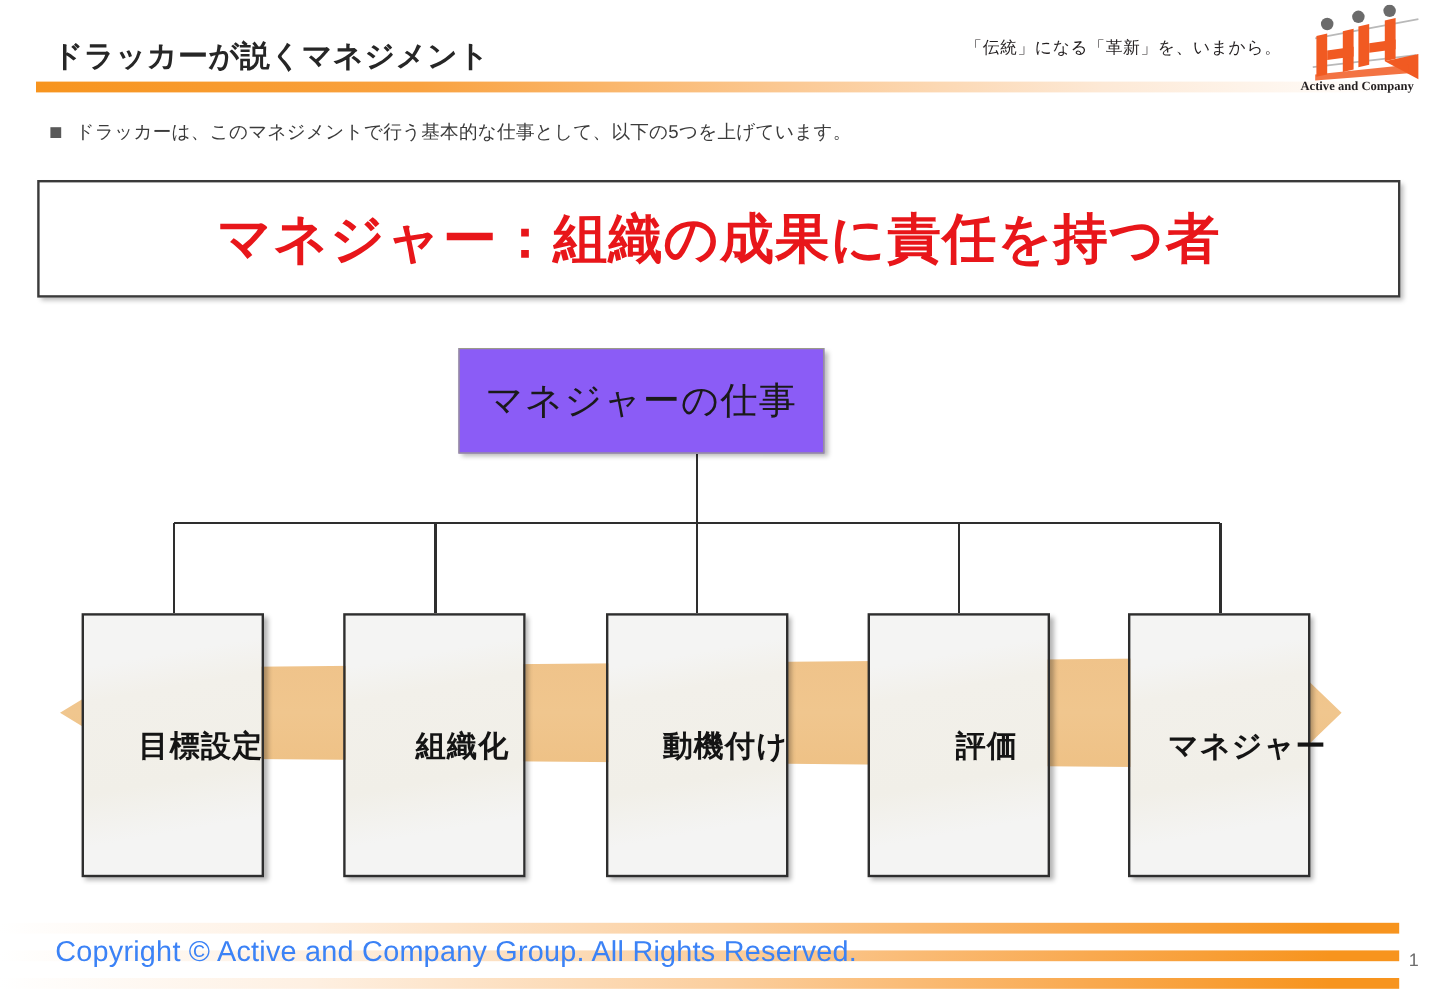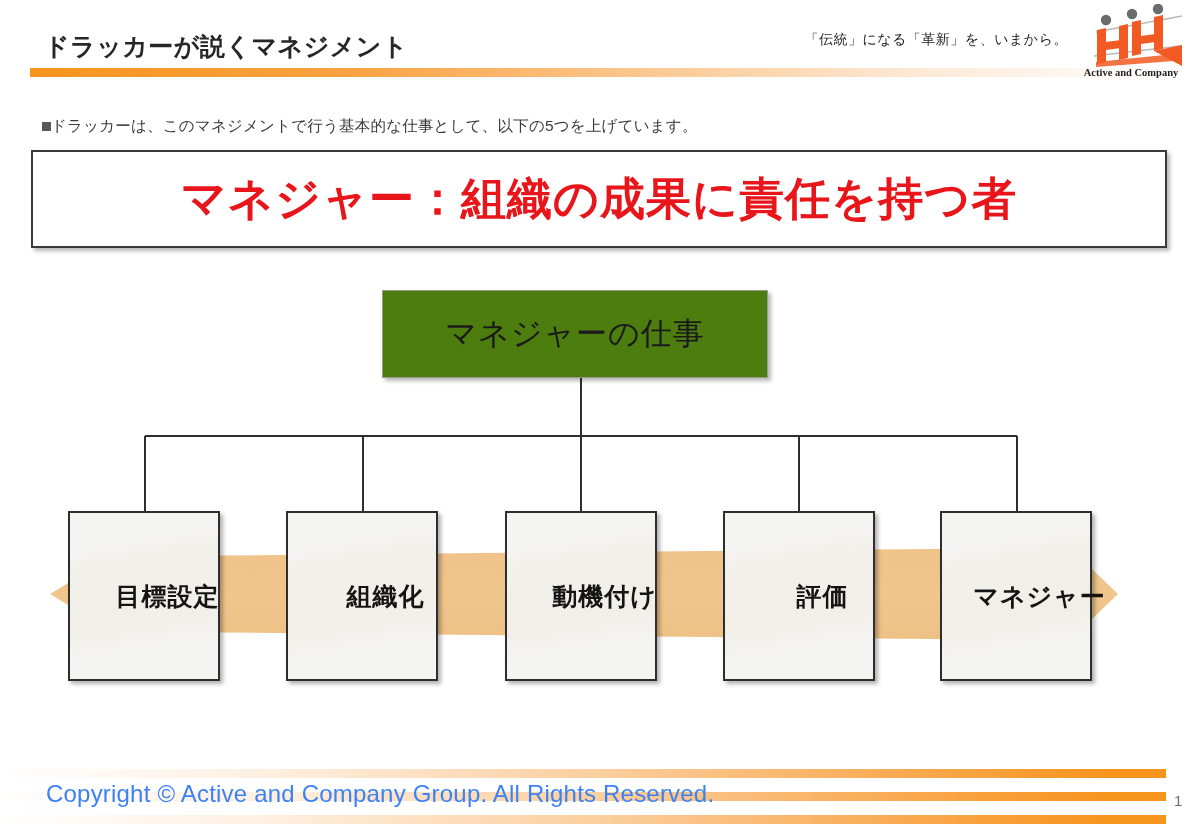--- a/index.html
+++ b/index.html
@@ -69,22 +69,21 @@
     white-space: nowrap;
   }
 
   
   .bullet-row {
     position: absolute;
     left: 42px;
     top: 100px;
     display: flex;
     align-items: center;
-    gap: 0;
-    margin-top: 16px;
+    gap: 12px;
   }
   .bullet-marker {
     width: 9px;
     height: 9px;
     background: #595959;
     flex: none;
   }
   .bullet-text {
     font-size: 15.5px;
     color: #3b3b3b;
@@ -123,23 +122,23 @@
     width: 1200px;
     height: 831px;
     pointer-events: none;
   }
   .diagram > * { pointer-events: auto; }
 
   .root-node {
     position: absolute;
     left: 382px;
     top: 290px;
-    width: 386px;
+    width: 305px;
     height: 88px;
-    background: #4d7c0f;
+    background: #8b5cf6;
     border: 1px solid #9a9a8a;
     box-shadow: 3px 3px 4px rgba(0,0,0,0.28);
     display: flex;
     align-items: center;
     justify-content: center;
     box-sizing: border-box;
   }
   .root-label {
     font-size: 31px;
     color: #1a1a1a;
@@ -156,21 +155,21 @@
   .arrow-band {
     position: absolute;
     left: 0; top: 0;
     width: 1200px; height: 831px;
   }
 
   .leaf-node {
     position: absolute;
     top: 511px;
     width: 152px;
-    height: 170px;
+    height: 220px;
     border: 2px solid #2e2e2e;
     box-shadow: 3px 3px 4px rgba(0,0,0,0.30);
     display: flex;
     align-items: center;
     justify-content: center;
     box-sizing: border-box;
     background: linear-gradient(170deg, #F4F4F3 0%, #F4F4F3 18%, #F2F0EA 30%, #F1EFE8 62%, #F4F4F3 80%, #F4F4F3 100%);
     padding-left: 47px;
   }
   .leaf-label {

